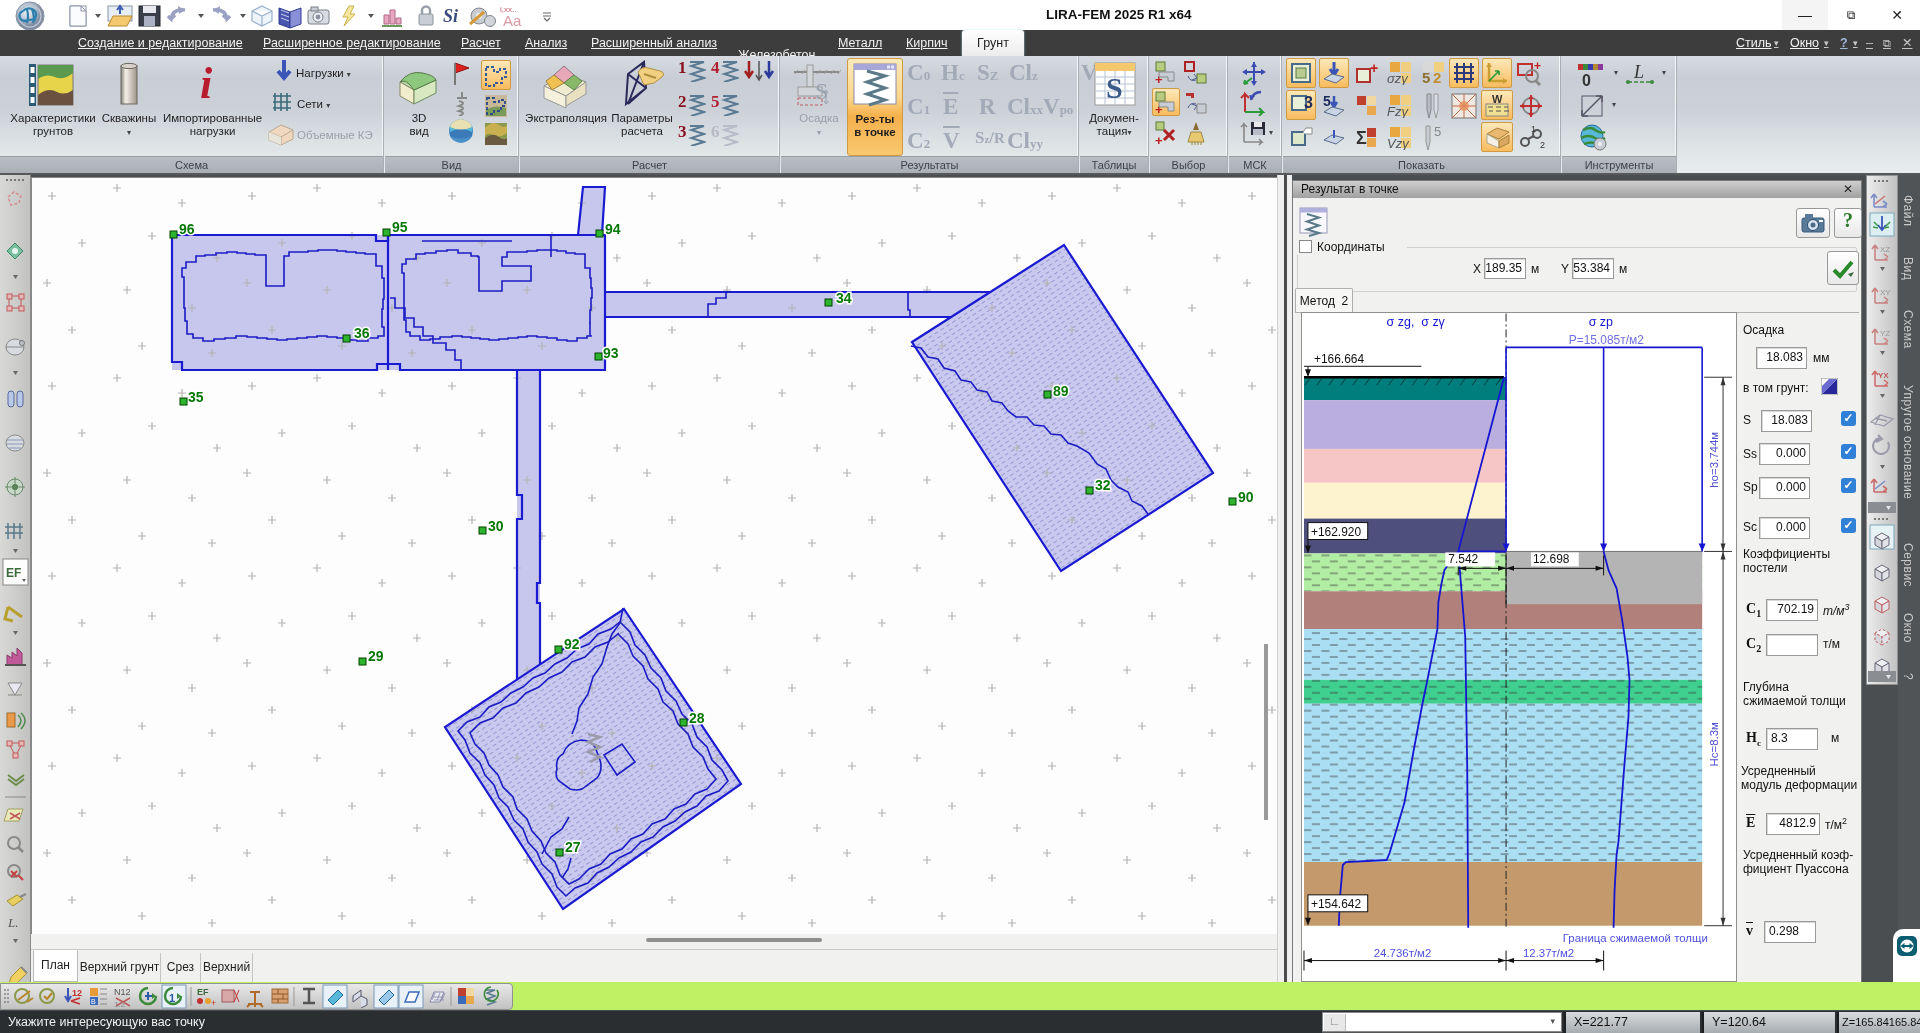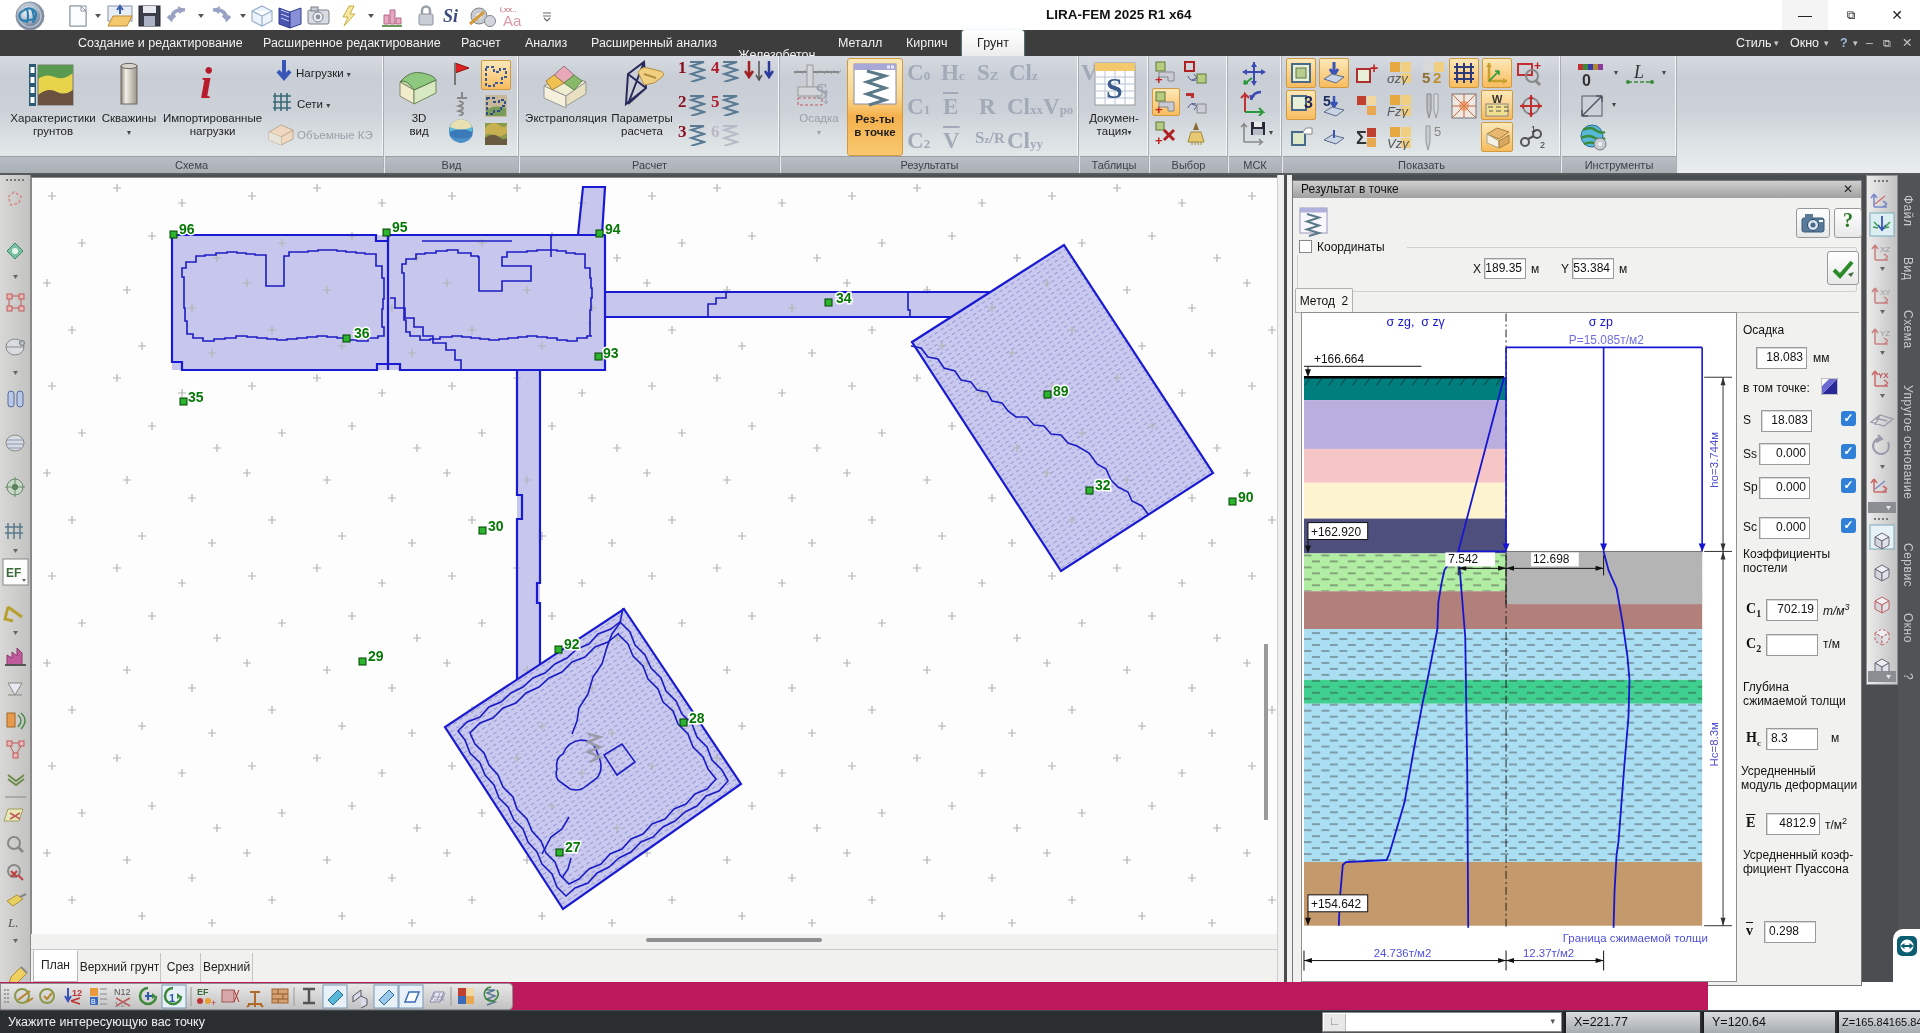--- a/index.html
+++ b/index.html
@@ -4,21 +4,21 @@
 *{margin:0;padding:0;box-sizing:border-box;}
 html,body{width:1920px;height:1033px;overflow:hidden;font-family:"Liberation Sans",sans-serif;}
 #app{position:absolute;left:0;top:0;width:1920px;height:1033px;background:#fff;}
 .abs{position:absolute;}
 
 #titlebar{left:0;top:0;width:1920px;height:30px;background:#ffffff;}
 #title{left:1038px;top:7px;font-size:13.5px;font-weight:bold;color:#111;padding-left:8px;}
 .winbtn{top:0;width:46px;height:30px;color:#222;font-size:14px;text-align:center;line-height:30px;}
 
 #menubar{left:0;top:30px;width:1920px;height:26px;background:#3d3d3d;}
-.mtab{top:0;height:26px;line-height:26px;color:#f3f3f3;font-size:12.5px;white-space:nowrap;}
+.mtab{top:0;height:26px;line-height:26px;color:#f3f3f3;font-size:12.5px;white-space:nowrap;text-decoration:underline;}
 #acttab{left:962px;top:0px;width:62px;height:26px;background:linear-gradient(#ffffff,#ececec);border-radius:3px 3px 0 0;color:#1c1c1c;text-align:center;line-height:26px;font-size:12.5px;box-shadow:0 0 2px #aee4ff;}
 
 #ribbon{left:0;top:56px;width:1920px;height:119px;background:linear-gradient(#d7dbe1 0%,#c9ced6 18%,#ccd1d8 45%,#dde2e5 75%,#e9edef 100%);border-bottom:2px solid #55595c;}
 .group{top:0px;height:117px;border-right:1px solid #a9aeb5;box-shadow:inset -1px 0 0 #f4f6f8;}
 .glabel{position:absolute;left:0;bottom:0;width:100%;height:17px;background:linear-gradient(#b9bec5,#aaafb6);color:#3c4248;font-size:11px;text-align:center;line-height:17px;border-top:1px solid #999ea5;}
 .bicon{position:absolute;}
 .btxt{position:absolute;font-size:11.5px;color:#1e1e1e;text-align:center;line-height:13px;white-space:nowrap;}
 .gray{color:#9aa0a8;}
 .orangebtn{position:absolute;background:linear-gradient(#fce9bb 0%,#fbd68a 40%,#f5b04c 60%,#f8c870 100%);border:1px solid #d09a40;border-radius:3px;}
 .hlbtn{background:linear-gradient(#fde8b9,#f8bc5e);border:1px solid #d09a40;border-radius:2px;}
@@ -35,21 +35,21 @@
 #panel{left:1292px;top:5px;width:570px;height:806px;background:#f1f1ef;border:1px solid #787878;}
 #phead{position:absolute;left:0;top:0;width:568px;height:17px;background:linear-gradient(#cfcfcf,#a0a0a0);color:#111;font-size:12px;line-height:16px;padding-left:8px;}
 .pfield{position:absolute;background:#fff;border:1px solid #9a9a9a;box-shadow:inset 1px 1px 0 #d8d8d8;font-size:12px;color:#111;text-align:right;padding:2px 3px 0 0;}
 .plab{position:absolute;font-size:12px;color:#111;white-space:nowrap;}
 .chk{position:absolute;width:15px;height:15px;background:#2f80d6;border-radius:3px;color:#fff;font-size:12px;font-weight:bold;text-align:center;line-height:15px;}
 
 #rstrip{left:1866px;top:0px;width:32px;height:510px;background:linear-gradient(90deg,#ececec,#c2c2c2);border:1px solid #909090;}
 #rtabs{left:1898px;top:0px;width:22px;height:807px;background:#515456;}
 .rtab{position:absolute;left:3px;writing-mode:vertical-rl;color:#c9c9c9;font-size:12px;letter-spacing:0.5px;}
 
-#bottombar{left:0;top:982px;width:1708px;height:28px;background:#be185d;}
+#bottombar{left:0;top:982px;width:1920px;height:28px;background:#bef264;}
 #btools{position:absolute;left:0;top:1px;width:513px;height:27px;background:linear-gradient(#e8e8e8,#c2c2c2);border-radius:0 4px 4px 0;border:1px solid #909090;}
 #statusbar{left:0;top:1010px;width:1920px;height:23px;background:#2b2e30;color:#f0f0f0;font-size:12.5px;border-top:1px solid #454b52;}
 .sfield{position:absolute;top:1px;height:21px;background:linear-gradient(#d9dcde,#a7acb0);color:#111;font-size:12.5px;line-height:21px;padding-left:8px;border-left:2px solid #1c1e20;}
 
 #tooltip{left:847px;top:4px;width:318px;height:65px;background:linear-gradient(#fbfbfb,#e9e9e9);border:1px solid #989898;box-shadow:2px 2px 3px rgba(0,0,0,0.25);}
 </style></head>
 <body>
 <div id="app">
   <div class="abs" id="titlebar">
     <svg class="abs" style="left:0;top:0" width="570" height="30" viewBox="0 0 570 30">
@@ -843,21 +843,21 @@
           <path d="M205 650 l8 -2.5 0 5 z"></path>
             <path d="M303 650 l-8 -2.5 0 5 z"></path>
         </g>
         <text x="72" y="646" font-size="11.5" fill="#5050e0">24.736т/м2</text>
         <text x="222" y="646" font-size="11.5" fill="#5050e0">12.37т/м2</text>
       </svg>
 
       <div class="plab" style="left:450px;top:142px;">Осадка</div>
       <div class="pfield" style="left:463px;top:166px;width:51px;height:22px;">18.083</div>
       <div class="plab" style="left:520px;top:170px;">мм</div>
-      <div class="plab" style="left:450px;top:200px;">в том точке:</div>
+      <div class="plab" style="left:450px;top:200px;">в том грунт:</div>
       <svg class="abs" style="left:528px;top:197px" width="17" height="17" viewBox="0 0 17 17">
           <rect width="17" height="17" fill="#fff" stroke="#888"></rect>
           <path d="M1 16 L16 1 16 16 z" fill="#28289a"></path>
           <path d="M1 16 L16 1 8 1 1 8 z" fill="#6a6ad0"></path>
         </svg>
       <div class="plab" style="left:450px;top:232px;">S</div>
       <div class="pfield" style="left:468px;top:229px;width:51px;height:22px;">18.083</div>
       <div class="chk" style="left:548px;top:230px;">✓</div>
       <div class="plab" style="left:450px;top:266px;">Ss</div>
       <div class="pfield" style="left:466px;top:262px;width:51px;height:22px;">0.000</div>

